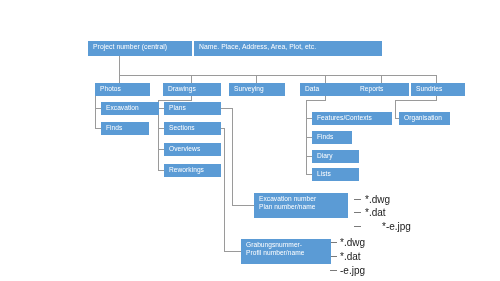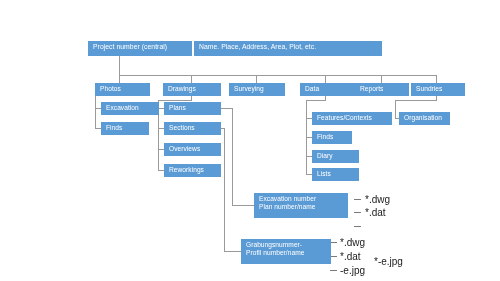--- a/index.html
+++ b/index.html
@@ -129,21 +129,21 @@
 
   <div class="node" style="left:254px; top:193px; width:94px; height:25px;">Excavation number
 Plan number/name</div>
 
   <div class="dash" style="left:354px; top:199px;"></div>
   <div class="dash" style="left:354px; top:212px;"></div>
   <div class="dash" style="left:354px; top:226px;"></div>
 
   <div class="leaf-label" style="left:365px; top:194px;">*.dwg</div>
   <div class="leaf-label" style="left:365px; top:207px;">*.dat</div>
-  <div class="leaf-label" style="left:374px; top:221px;margin-top:35px;">*-e.jpg</div>
+  <div class="leaf-label" style="left:382px; top:221px;">*-e.jpg</div>
 
   <div class="node" style="left:241px; top:239px; width:90px; height:25px;">Grabungsnummer-
 Profil number/name</div>
 
   <div class="dash" style="left:330px; top:242px;"></div>
   <div class="dash" style="left:330px; top:256px;"></div>
   <div class="dash" style="left:330px; top:270px;"></div>
 
   <div class="leaf-label" style="left:340px; top:237px;">*.dwg</div>
   <div class="leaf-label" style="left:340px; top:251px;">*.dat</div>

